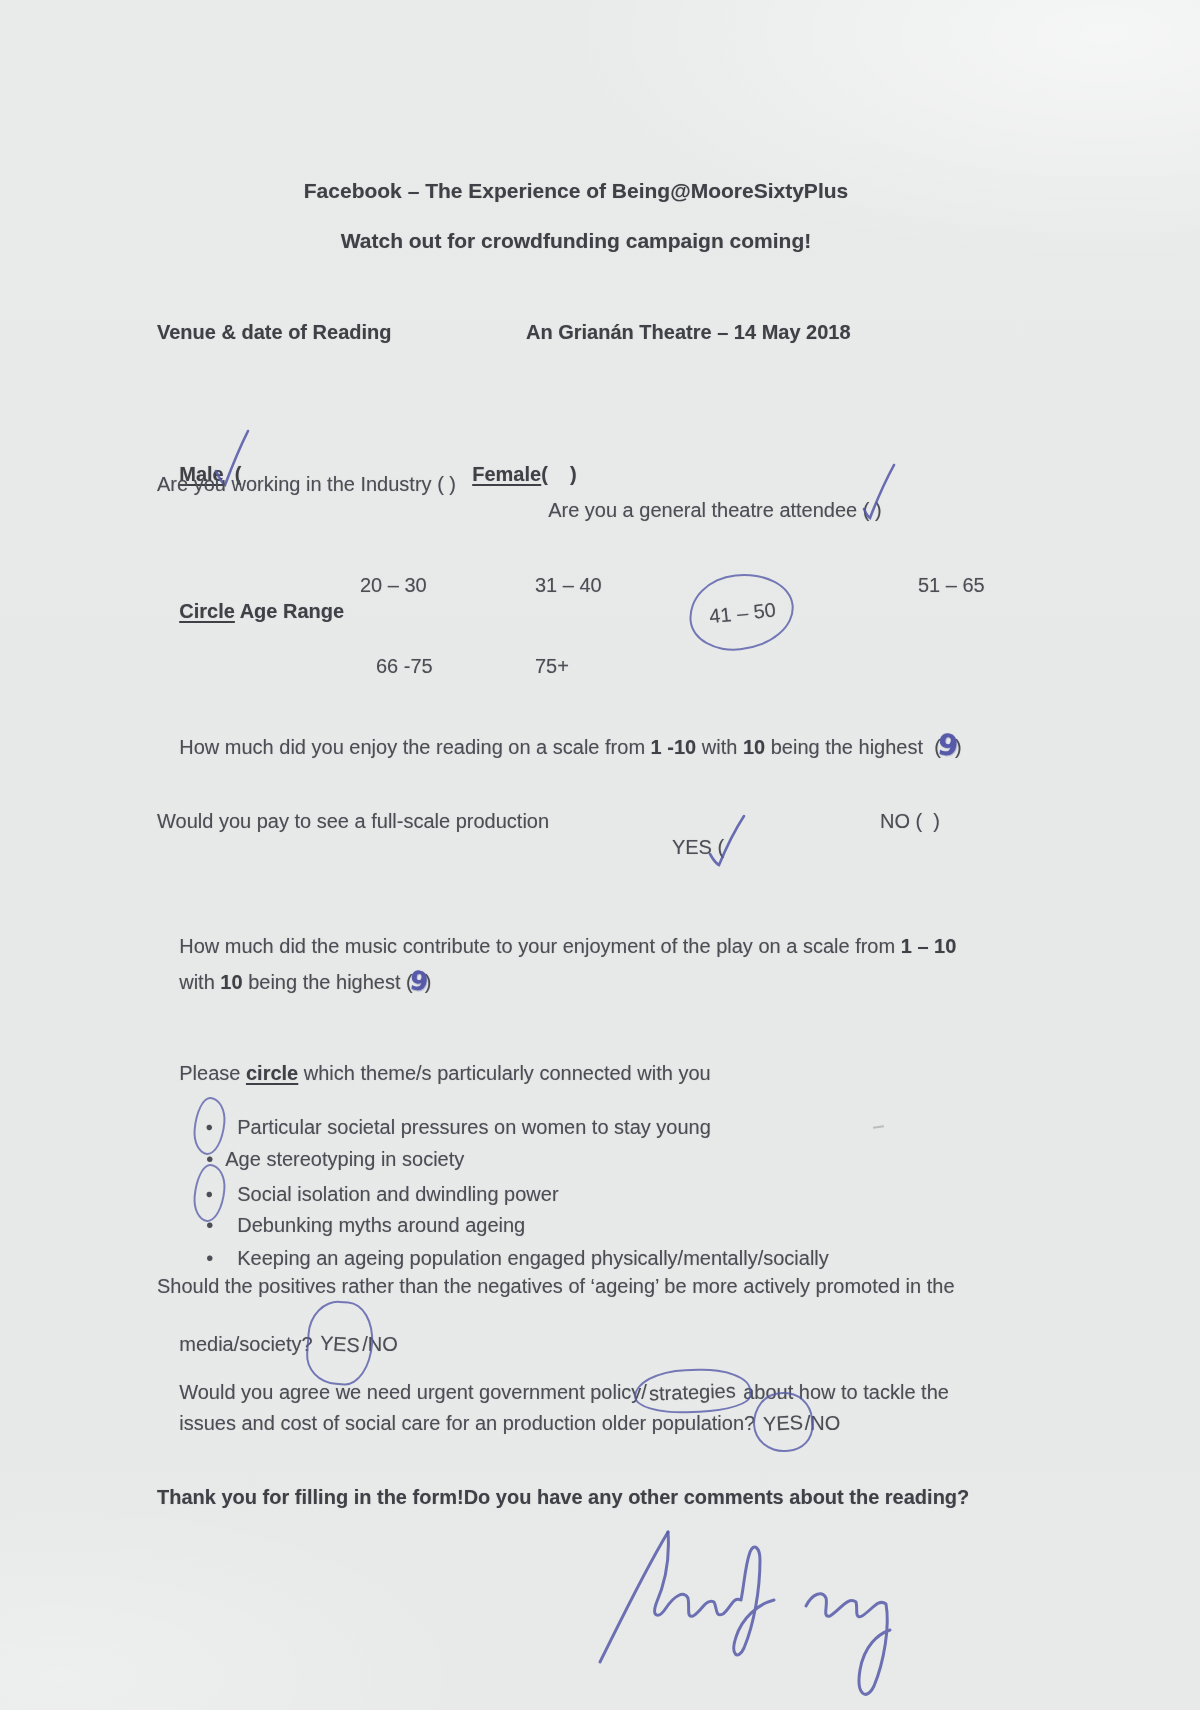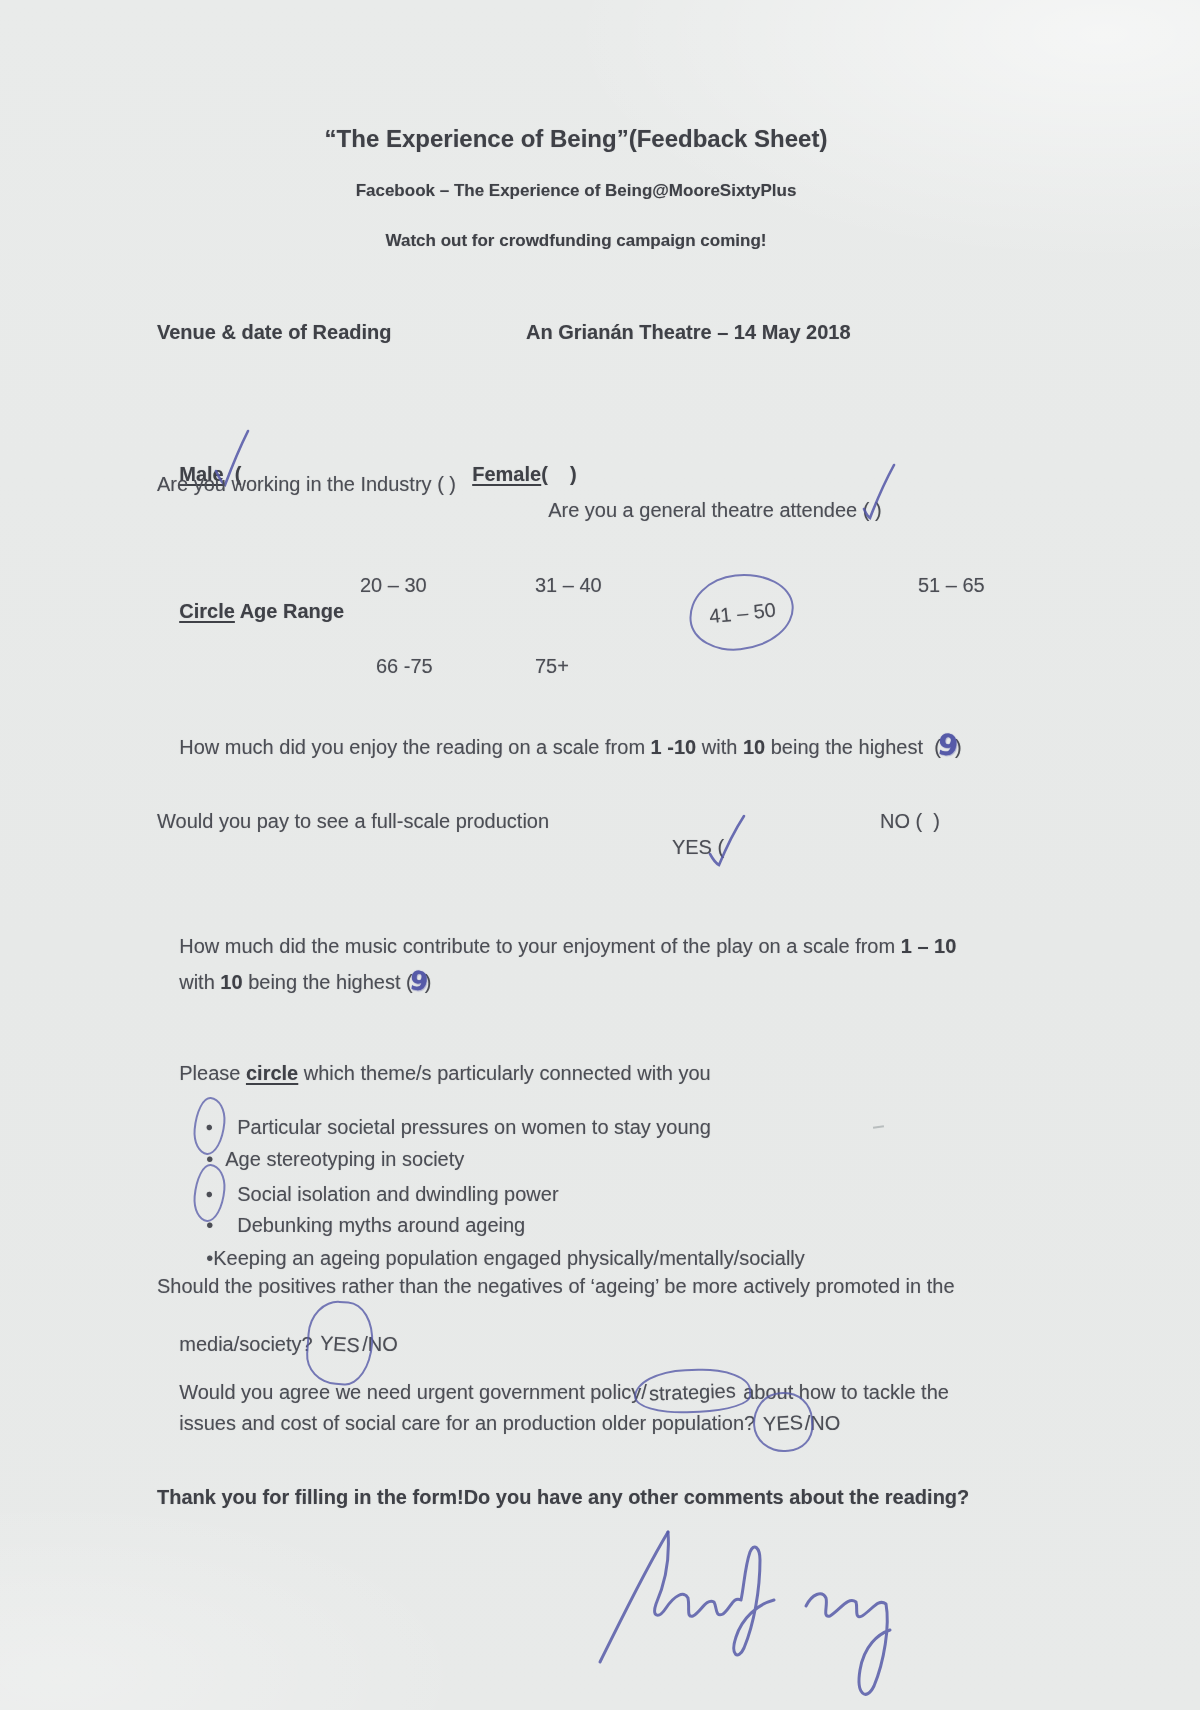--- a/index.html
+++ b/index.html
@@ -14,21 +14,21 @@
       radial-gradient(700px 300px at 5% 98%, rgba(255,255,255,.25), transparent 60%),
       linear-gradient(180deg,#e9ebea 0%,#e7e9e8 55%,#e8eae9 100%);
     color:#4c4e55;
   }
   .pos{position:absolute;white-space:pre;font-size:20px;line-height:26px;
        text-shadow:0 0 1px rgba(76,78,85,.35);}
   .c{left:24px;width:1104px;text-align:center;}
   .b{font-weight:bold;color:#3f4147;}
   .u{text-decoration:underline;text-underline-offset:3px;}
   .t-lg{font-size:24px;}
-  .t-md{font-size:17px;}
+  .t-md{font-size:21px;}
 
   
   .ink-digit{
     font-family:"DejaVu Sans",sans-serif;font-weight:bold;font-size:29px;
     color:#565aa8;display:inline-block;transform:rotate(7deg);
     margin:0 -3px;position:relative;top:1px;
     text-shadow:0 0 1px rgba(86,90,168,.9),1px 1px 1px rgba(86,90,168,.35);
   }
   .ink-digit.small{font-size:26px;}
   .check{display:inline-block;width:0;height:0;overflow:visible;position:relative;}
@@ -69,21 +69,20 @@
     background:#9aa0a2;opacity:.6;transform:rotate(-8deg);}
   .script-svg{position:absolute;left:0;top:0;pointer-events:none;}
   .script-svg path{fill:none;stroke:#565aa8;stroke-width:3;stroke-linecap:round;
     stroke-linejoin:round;opacity:.85;}
 </style>
 </head>
 <body>
 
 <div class="sheet">
 
-  <div class="pos c b t-lg" style="top:126px">“The Experience of Being”(Feedback Sheet)</div>
   <div class="pos c b t-md" style="top:178px">Facebook – The Experience of Being@MooreSixtyPlus</div>
   <div class="pos c b t-md" style="top:228px">Watch out for crowdfunding campaign coming!</div>
 
   <div class="pos b" style="left:157px;top:319px">Venue &amp; date of Reading</div>
   <div class="pos b" style="left:526px;top:319px">An Grianán Theatre – 14 May 2018</div>
 
   <div class="pos" style="left:157px;top:435px">
     <span class="b u">Male</span><span class="b">  (</span><span class="check"><svg width="40" height="62" viewBox="0 0 40 62">
           <path d="M 3 42 Q 8 53 12 56 Q 24 24 35 2"></path>
         </svg></span>
@@ -140,21 +139,21 @@
   <div class="pos" style="left:184px;top:1120px">
     <span>•</span><span style="margin-left:12px">Age stereotyping in society</span>
   </div>
   <div class="pos" style="left:182px;top:1153px">
     <span class="circle-bullet"><span>•</span></span><span style="margin-left:22px">Social isolation and dwindling power</span>
   </div>
   <div class="pos" style="left:184px;top:1186px">
     <span>•</span><span style="margin-left:24px">Debunking myths around ageing</span>
   </div>
   <div class="pos" style="left:184px;top:1219px">
-    <span>•</span><span style="">Keeping an ageing population engaged physically/mentally/socially</span>
+    <span>•</span><span style="margin-left:24px">Keeping an ageing population engaged physically/mentally/socially</span>
   </div>
 
   <div class="pos" style="left:157px;top:1273px">Should the positives rather than the negatives of ‘ageing’ be more actively promoted in the</div>
   <div class="pos" style="left:157px;top:1303px">
     <span>media/society? </span><span class="circle-yes-big">YES</span><span>/NO</span>
   </div>
 
   <div class="pos" style="left:157px;top:1351px">
     <span>Would you agree we need urgent government policy/</span><span class="circle-word">strategies</span><span> about how to tackle the</span>
   </div>

